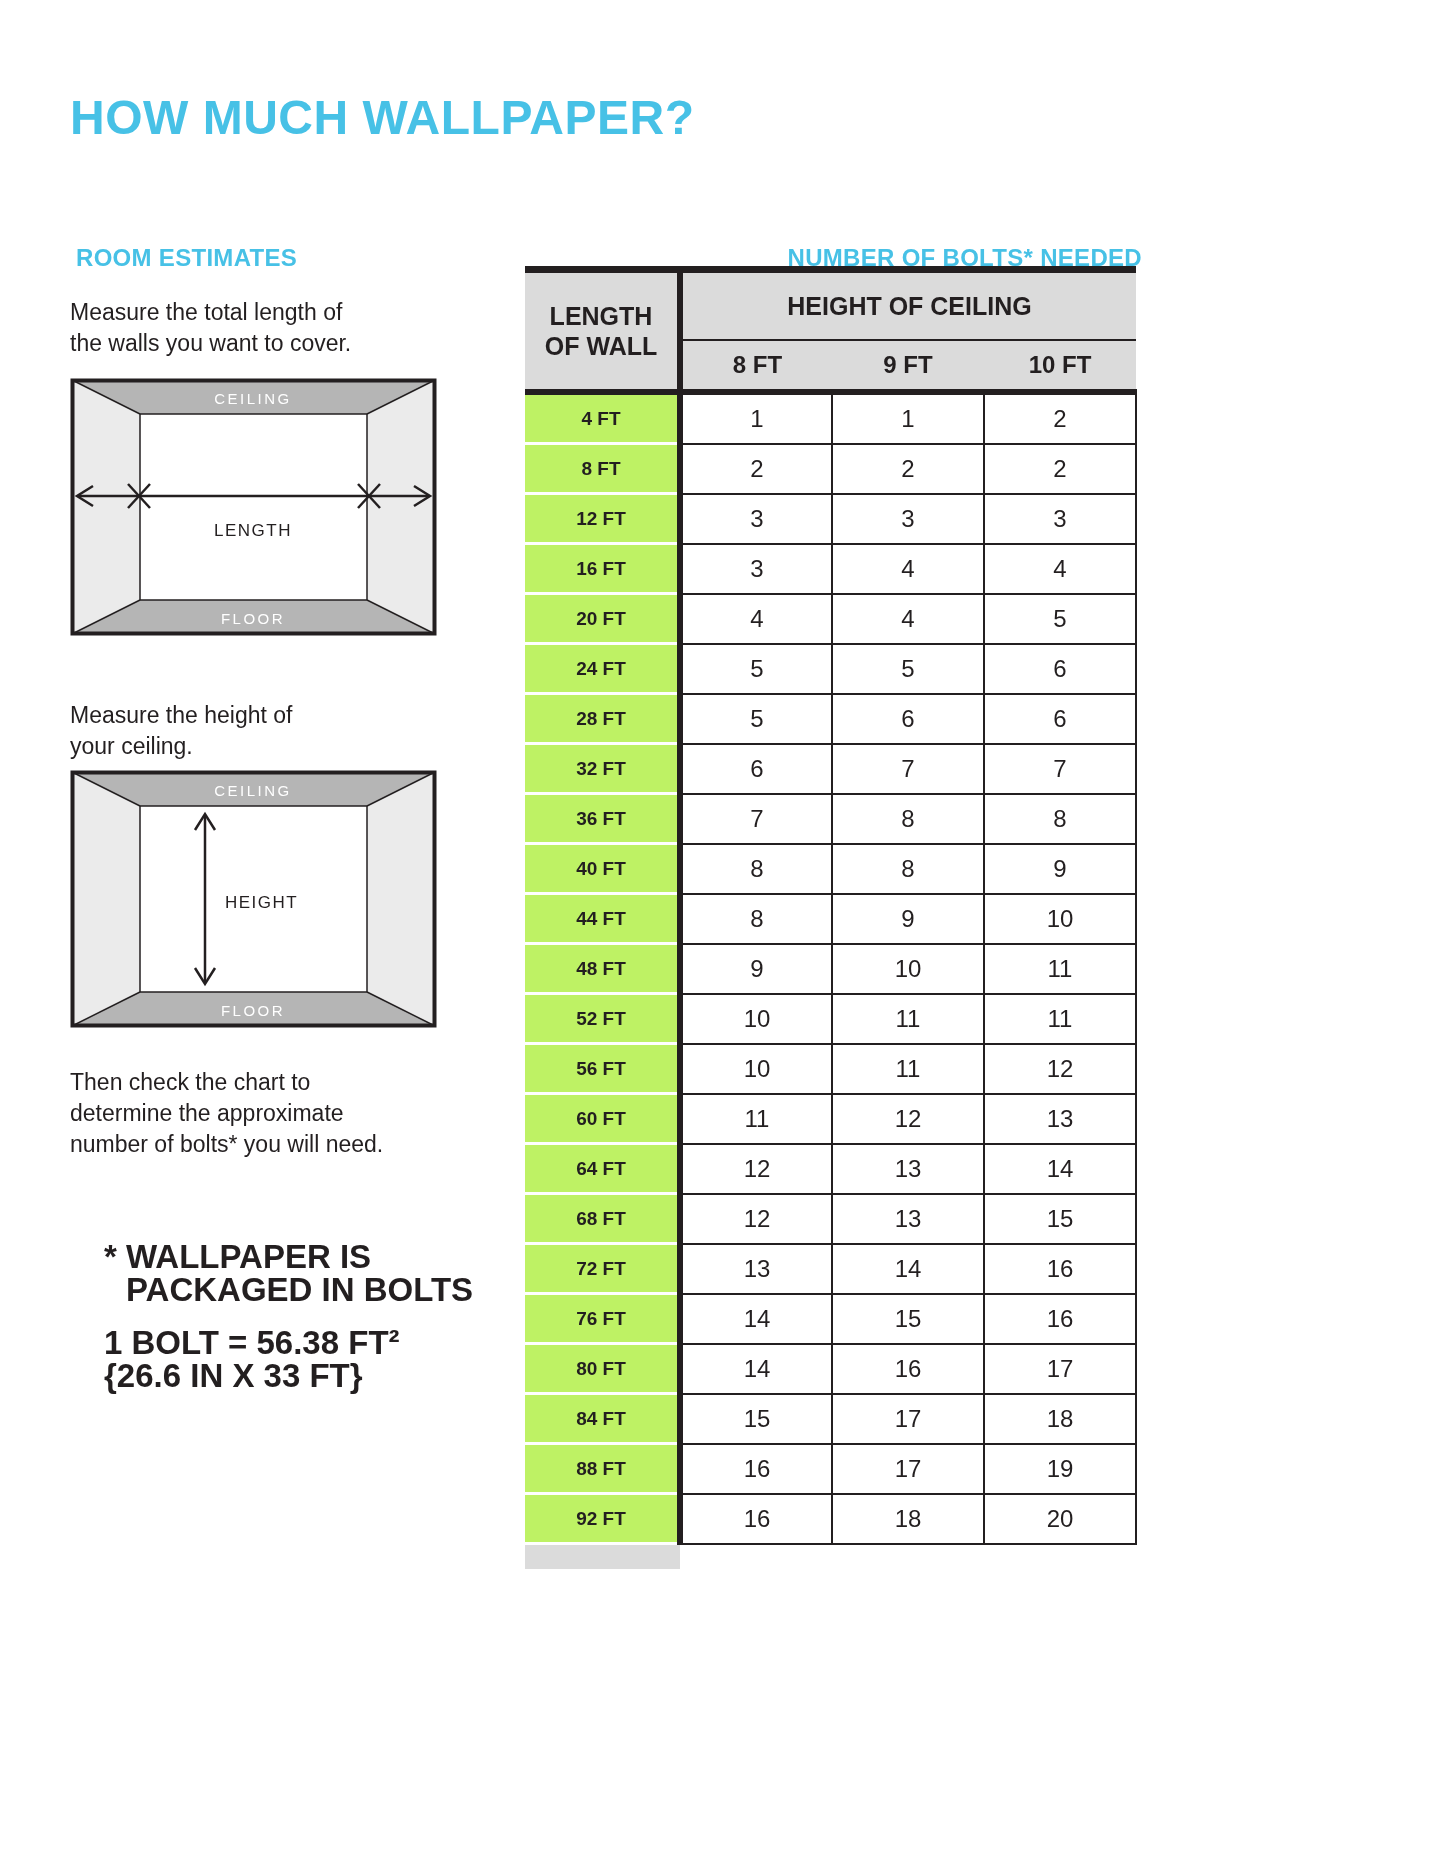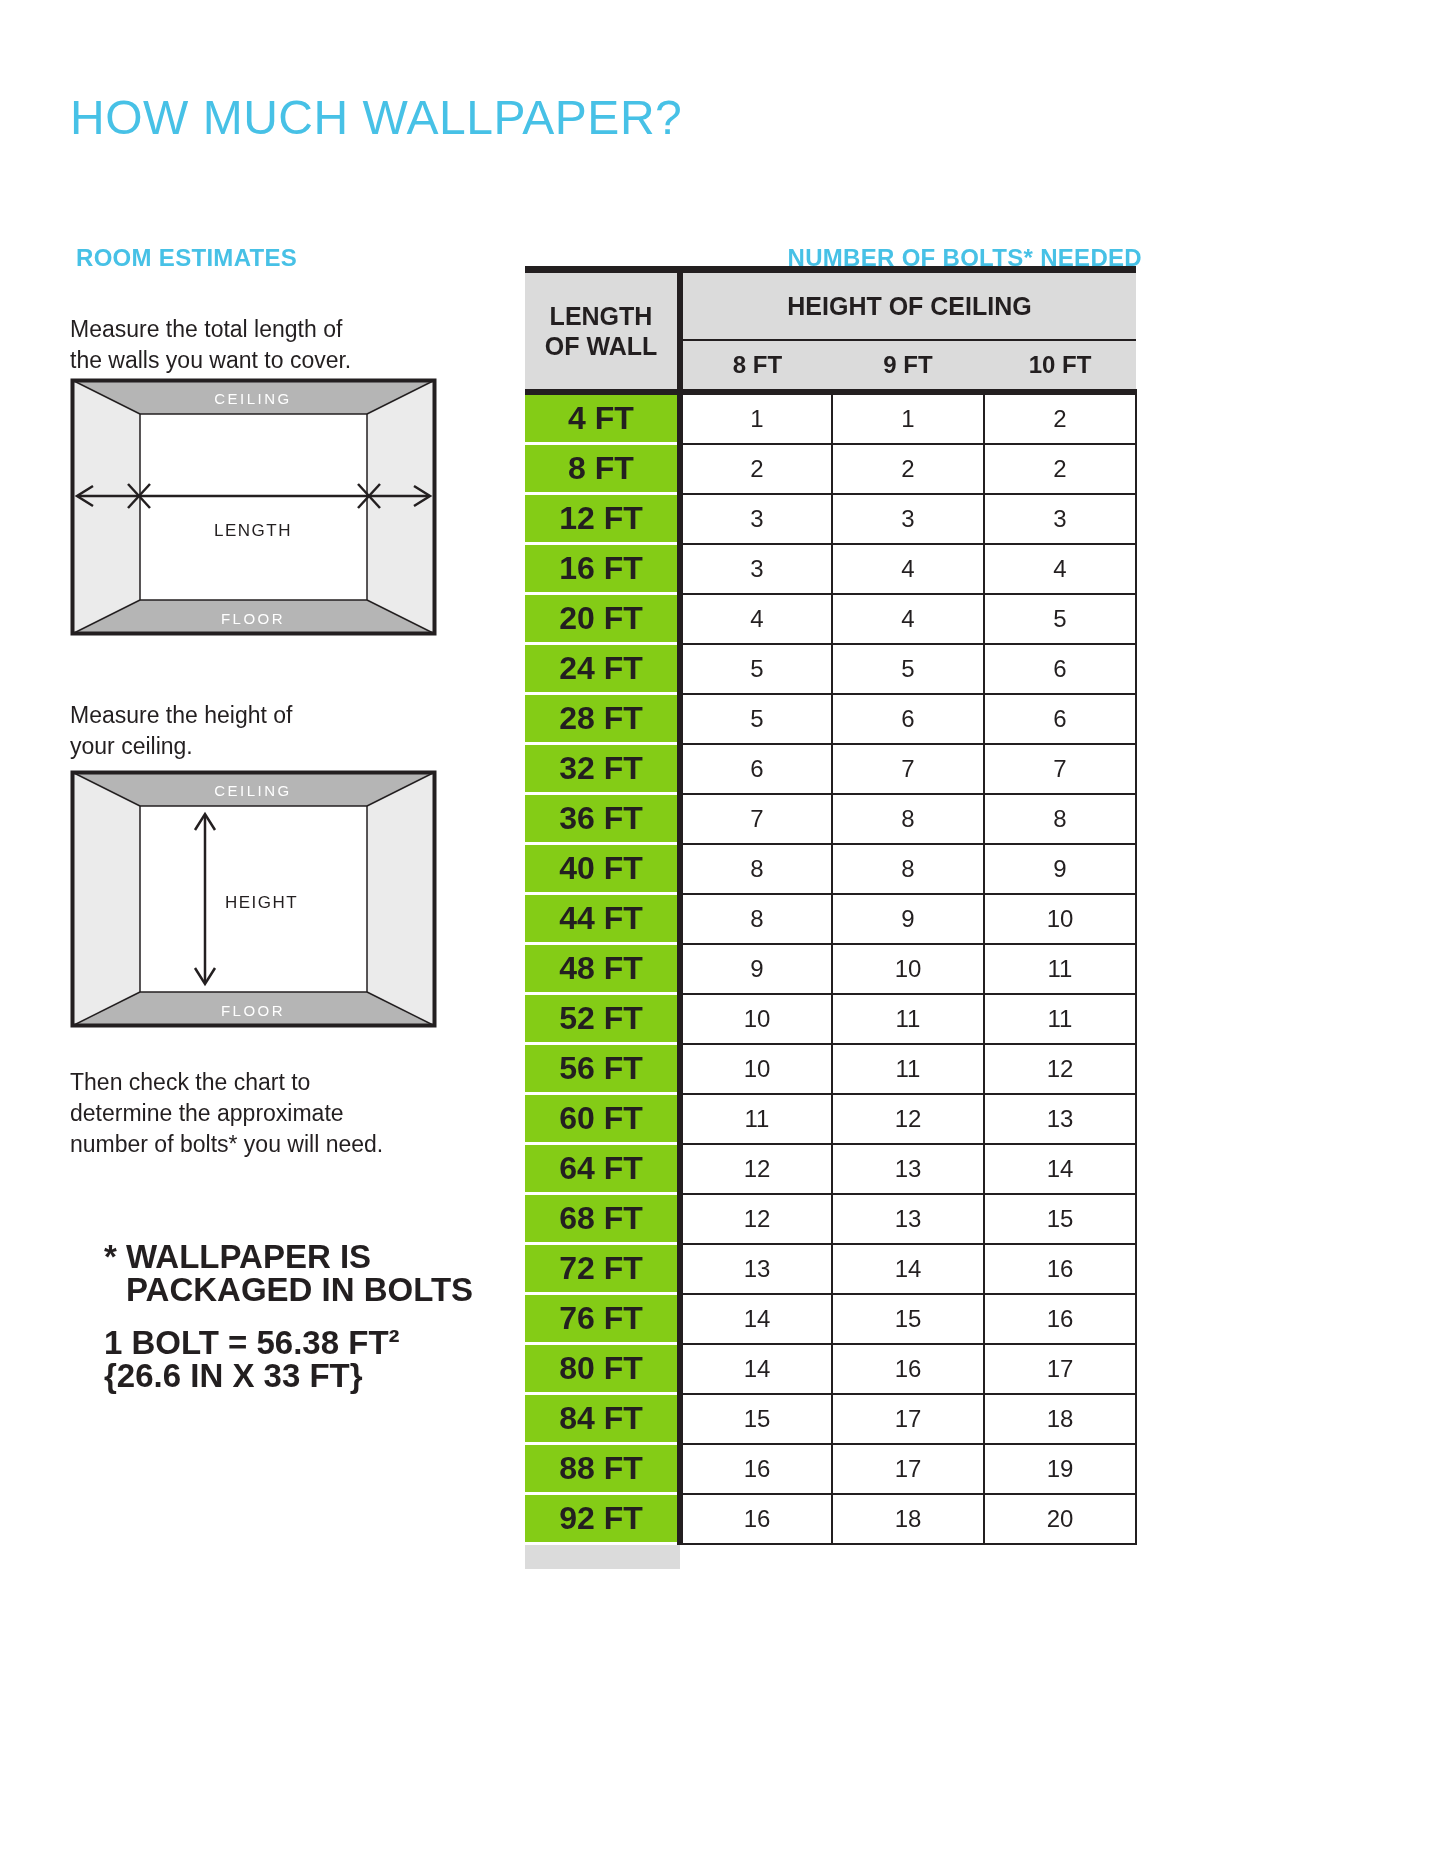--- a/index.html
+++ b/index.html
@@ -2,31 +2,31 @@
 <html><head>
 <meta charset="utf-8">
 <style>
   html,body{margin:0;padding:0;background:#ffffff;}
   body{
     width:1445px;height:1870px;position:relative;overflow:hidden;
     font-family:"Liberation Sans",sans-serif;color:#231f20;
   }
   .abs{position:absolute;}
   .page-title{
-    left:70px;top:58px;font-size:48px;font-weight:normal;color:#47c1e6;letter-spacing:0.5px;text-align:right;
+    left:70px;top:58px;font-size:48px;font-weight:bold;color:#47c1e6;letter-spacing:0.5px;text-align:right;
   }
   .section-heading{
     font-size:24px;font-weight:bold;color:#47c1e6;letter-spacing:0.3px;margin-left:6px;
   }
   .heading-left{left:70px;top:224px;}
   .heading-table{left:525px;top:224px;width:611px;text-align:right;}
   .para{
     left:70px;width:440px;font-size:23px;line-height:31px;white-space:pre-line;color:#231f20;
   }
-  .para1{top:291px;}
+  .para1{top:274px;}
   .para2{top:676px;margin-top:24px;}
   .para3{top:1044px;}
   .note{left:70px;font-size:33px;font-weight:bold;line-height:33px;color:#231f20;margin-left:34px;}
   .note1{top:1240px;}
   .note1 .indent{padding-left:22px;}
   .note2{top:1326px;}
   .room-diagram{left:70px;width:367px;height:258px;display:block;}
   .diagram1{top:378px;}
   .diagram2{top:770px;}
   .band-text{
@@ -51,21 +51,21 @@
   }
   .ceil-head{
     background:#dbdbdb;font-size:25px;font-weight:bold;height:66px;
     border-bottom:2px solid #231f20;
   }
   .h-col{
     background:#dbdbdb;font-size:24px;font-weight:bold;height:48px;
     border-bottom:6px solid #231f20;
   }
   .row-head{
-    background:#84cc16;font-size:32px;font-weight:bold;height:47px;
+    background:#bef264;font-size:19px;font-weight:bold;height:47px;
     border-right:6px solid #231f20;border-bottom:3px solid #ffffff;
   }
   .cell{
     background:#ffffff;font-size:24px;font-weight:normal;height:47px;
     border:2px solid #231f20;
   }
   .footer-strip{background:#dbdbdb;height:24px;}
   .footer-blank{background:#ffffff;border:none;}
 </style>
 </head>

